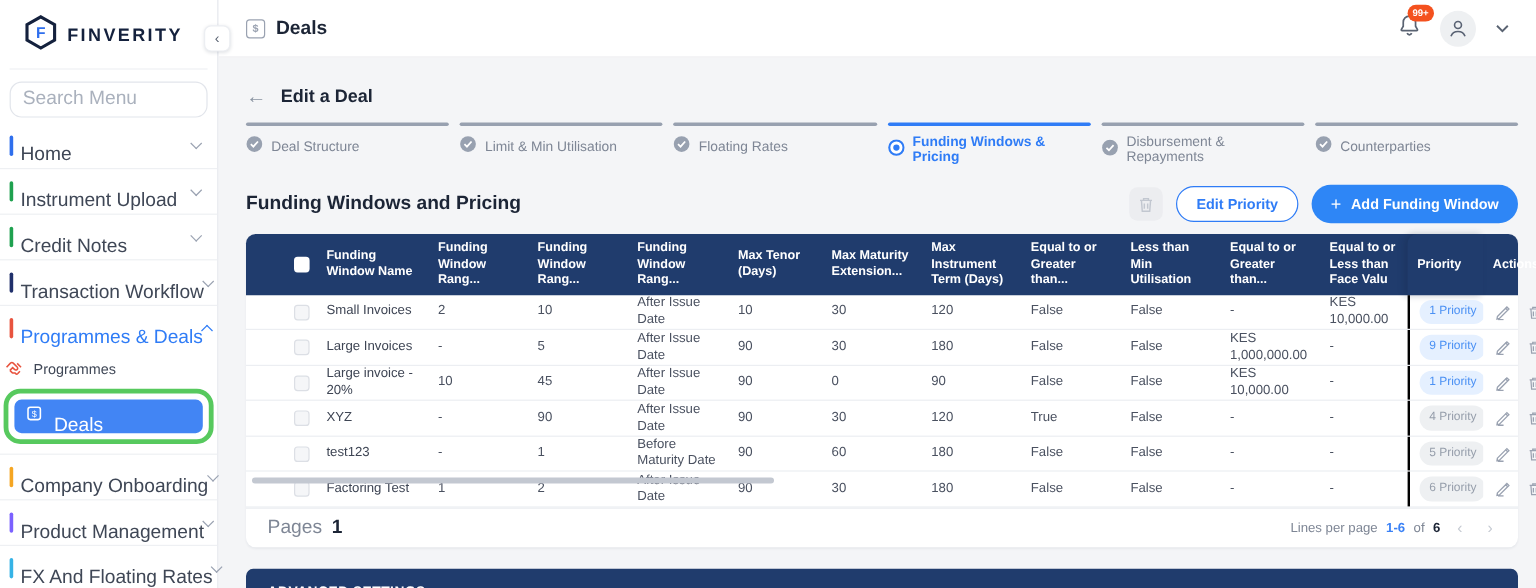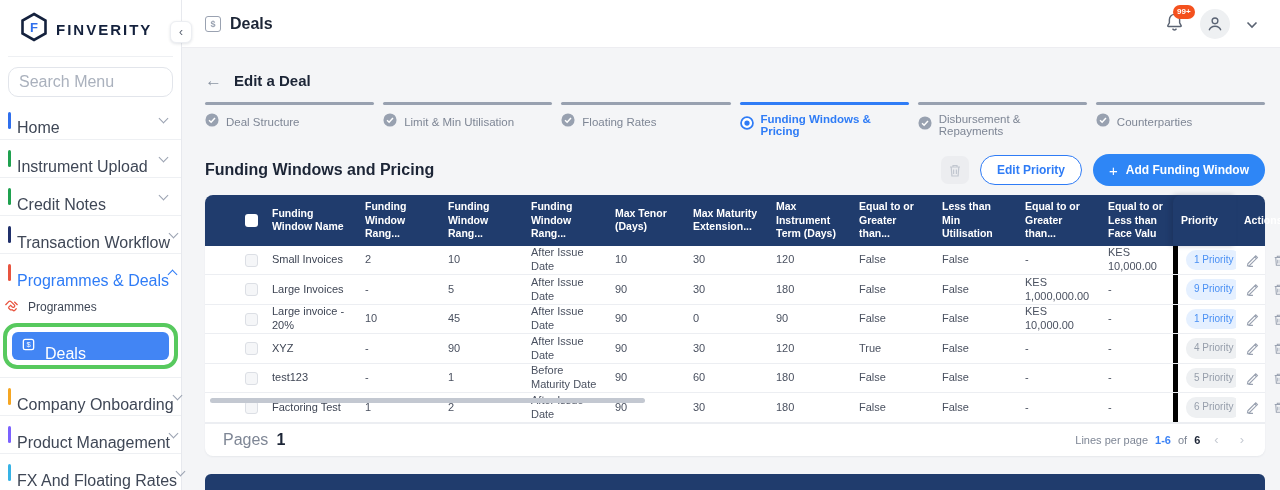--- a/index.html
+++ b/index.html
@@ -87,21 +87,21 @@
     display:flex; align-items:center; overflow:hidden; }
   .th.cb, .td.cb { justify-content:center; padding:5px 0; }
   .th.pin { border-top-left-radius:8px; box-shadow:-3px 0 5px rgba(16,30,60,.22); }
   .hdr-checkbox { width:13px; height:13px; background:#fff; border-radius:3px; border:none; cursor:pointer; }
   .row-checkbox { width:13px; height:13px; background:#f5f6f8; border:1px solid #dcdfe5;
     border-radius:3px; cursor:pointer; }
   .tbody .trow { border-bottom:1px solid #eceef2; height:29.5px; }
   .td { font-size:11px; color:#4a5160; padding:2px 8px; display:flex; align-items:center;
     line-height:1.25; overflow:hidden; }
   .td.name { color:#3e4554; }
-  .td.pin-first { border-left:5px solid #000000; }
+  .td.pin-first { border-left:2px solid #000000; }
   .pill { font-size:10px; padding:4px 8px; border-radius:10px; white-space:nowrap; }
   .pill.blue { background:#e5f0ff; color:#4a90f4; }
   .pill.gray { background:#eef0f2; color:#969eab; }
   .act-btn { background:none; border:none; cursor:pointer; padding:2px; display:flex; align-items:center; }
   .td.actions { gap:10px; }
   .hscroll-thumb { position:absolute; left:5px; top:203px; width:435px; height:5px;
     background:#c3c8d1; border-radius:3px; cursor:grab; }
 
   .pag-row { display:flex; align-items:center; height:33px; border-top:1px solid #eceef2;
     padding:0 14px 0 18px; }

